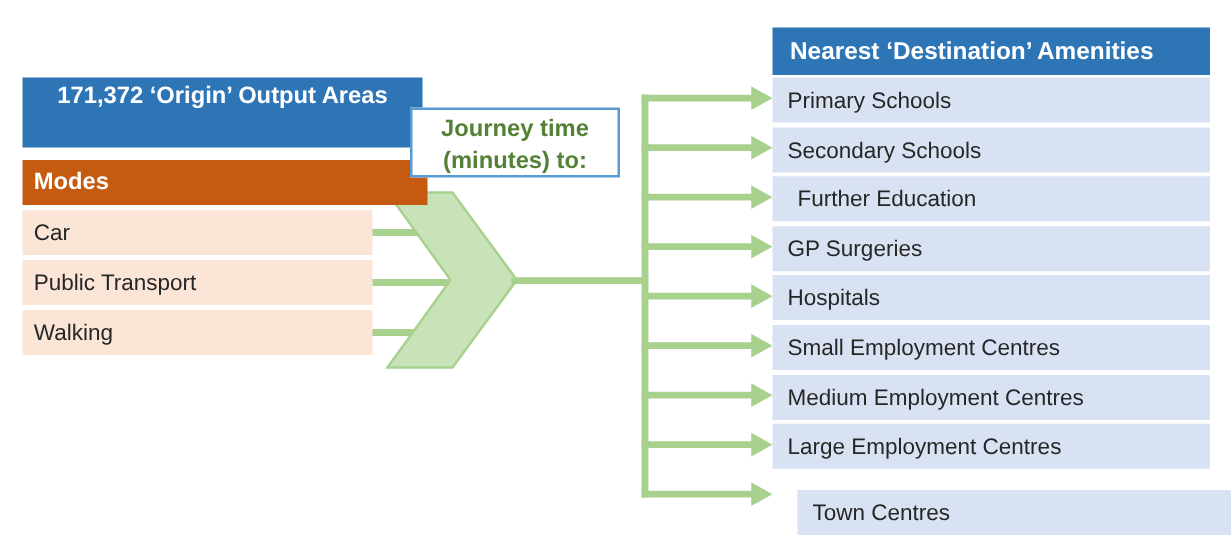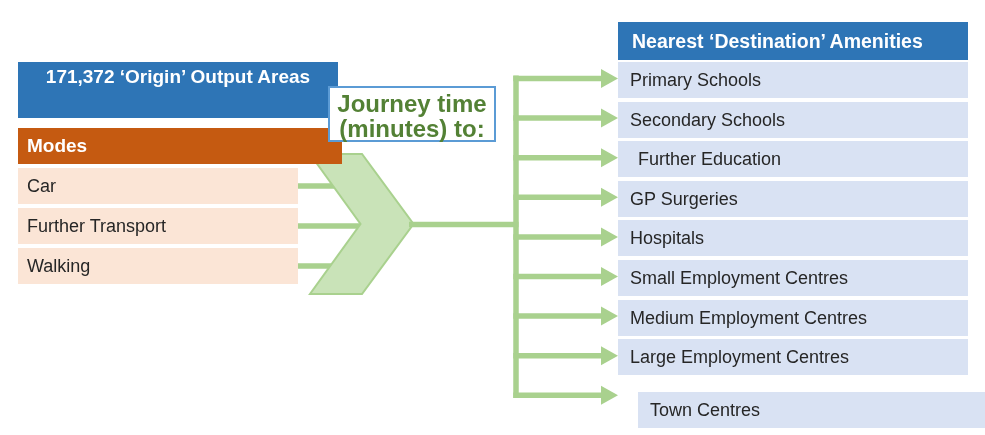--- a/index.html
+++ b/index.html
@@ -25,21 +25,21 @@
     line-height:36px;padding-left:9px;
   }
   .mode-row{
     position:absolute;left:18px;width:280px;height:36px;
     background:var(--mode-row-peach);color:var(--row-text);font-size:18px;
     line-height:36px;padding-left:9px;
   }
   .journey-box{
     position:absolute;left:328px;top:86px;width:168px;height:56px;
     background:#fff;border:2px solid var(--journey-border-blue);
-    color:var(--journey-text-green);font-weight:bold;font-size:24px;
+    color:var(--journey-text-green);font-weight:bold;font-size:19px;
     text-align:center;padding-top:3px;line-height:25px;
   }
   .journey-box span{display:block;}
   .dest-header{
     position:absolute;left:618px;top:22px;width:350px;height:38px;
     background:var(--header-blue);color:#fff;font-weight:bold;font-size:19.5px;
     line-height:38px;padding-left:14px;
   }
   .dest-row{
     position:absolute;left:618px;width:350px;height:36px;
@@ -87,21 +87,21 @@
         <polygon class="arrowhead" points="601,385.8 618,395.3 601,404.8"></polygon>
       </g>
   </svg>
 
   <div class="origin-header">171,372 ‘Origin’ Output Areas</div>
 
   <div class="modes-header">Modes</div>
 
   <div id="modes-list">
       <div class="mode-row" style="top: 168px;">Car</div>
-      <div class="mode-row" style="top: 208px;">Further Transport</div>
+      <div class="mode-row" style="top: 208px;">Public Transport</div>
       <div class="mode-row" style="top: 248px;">Walking</div>
     </div>
 
   <div class="journey-box">
     <span>Journey time</span>
     <span>(minutes) to:</span>
   </div>
 
   <div class="dest-header">Nearest ‘Destination’ Amenities</div>
 

